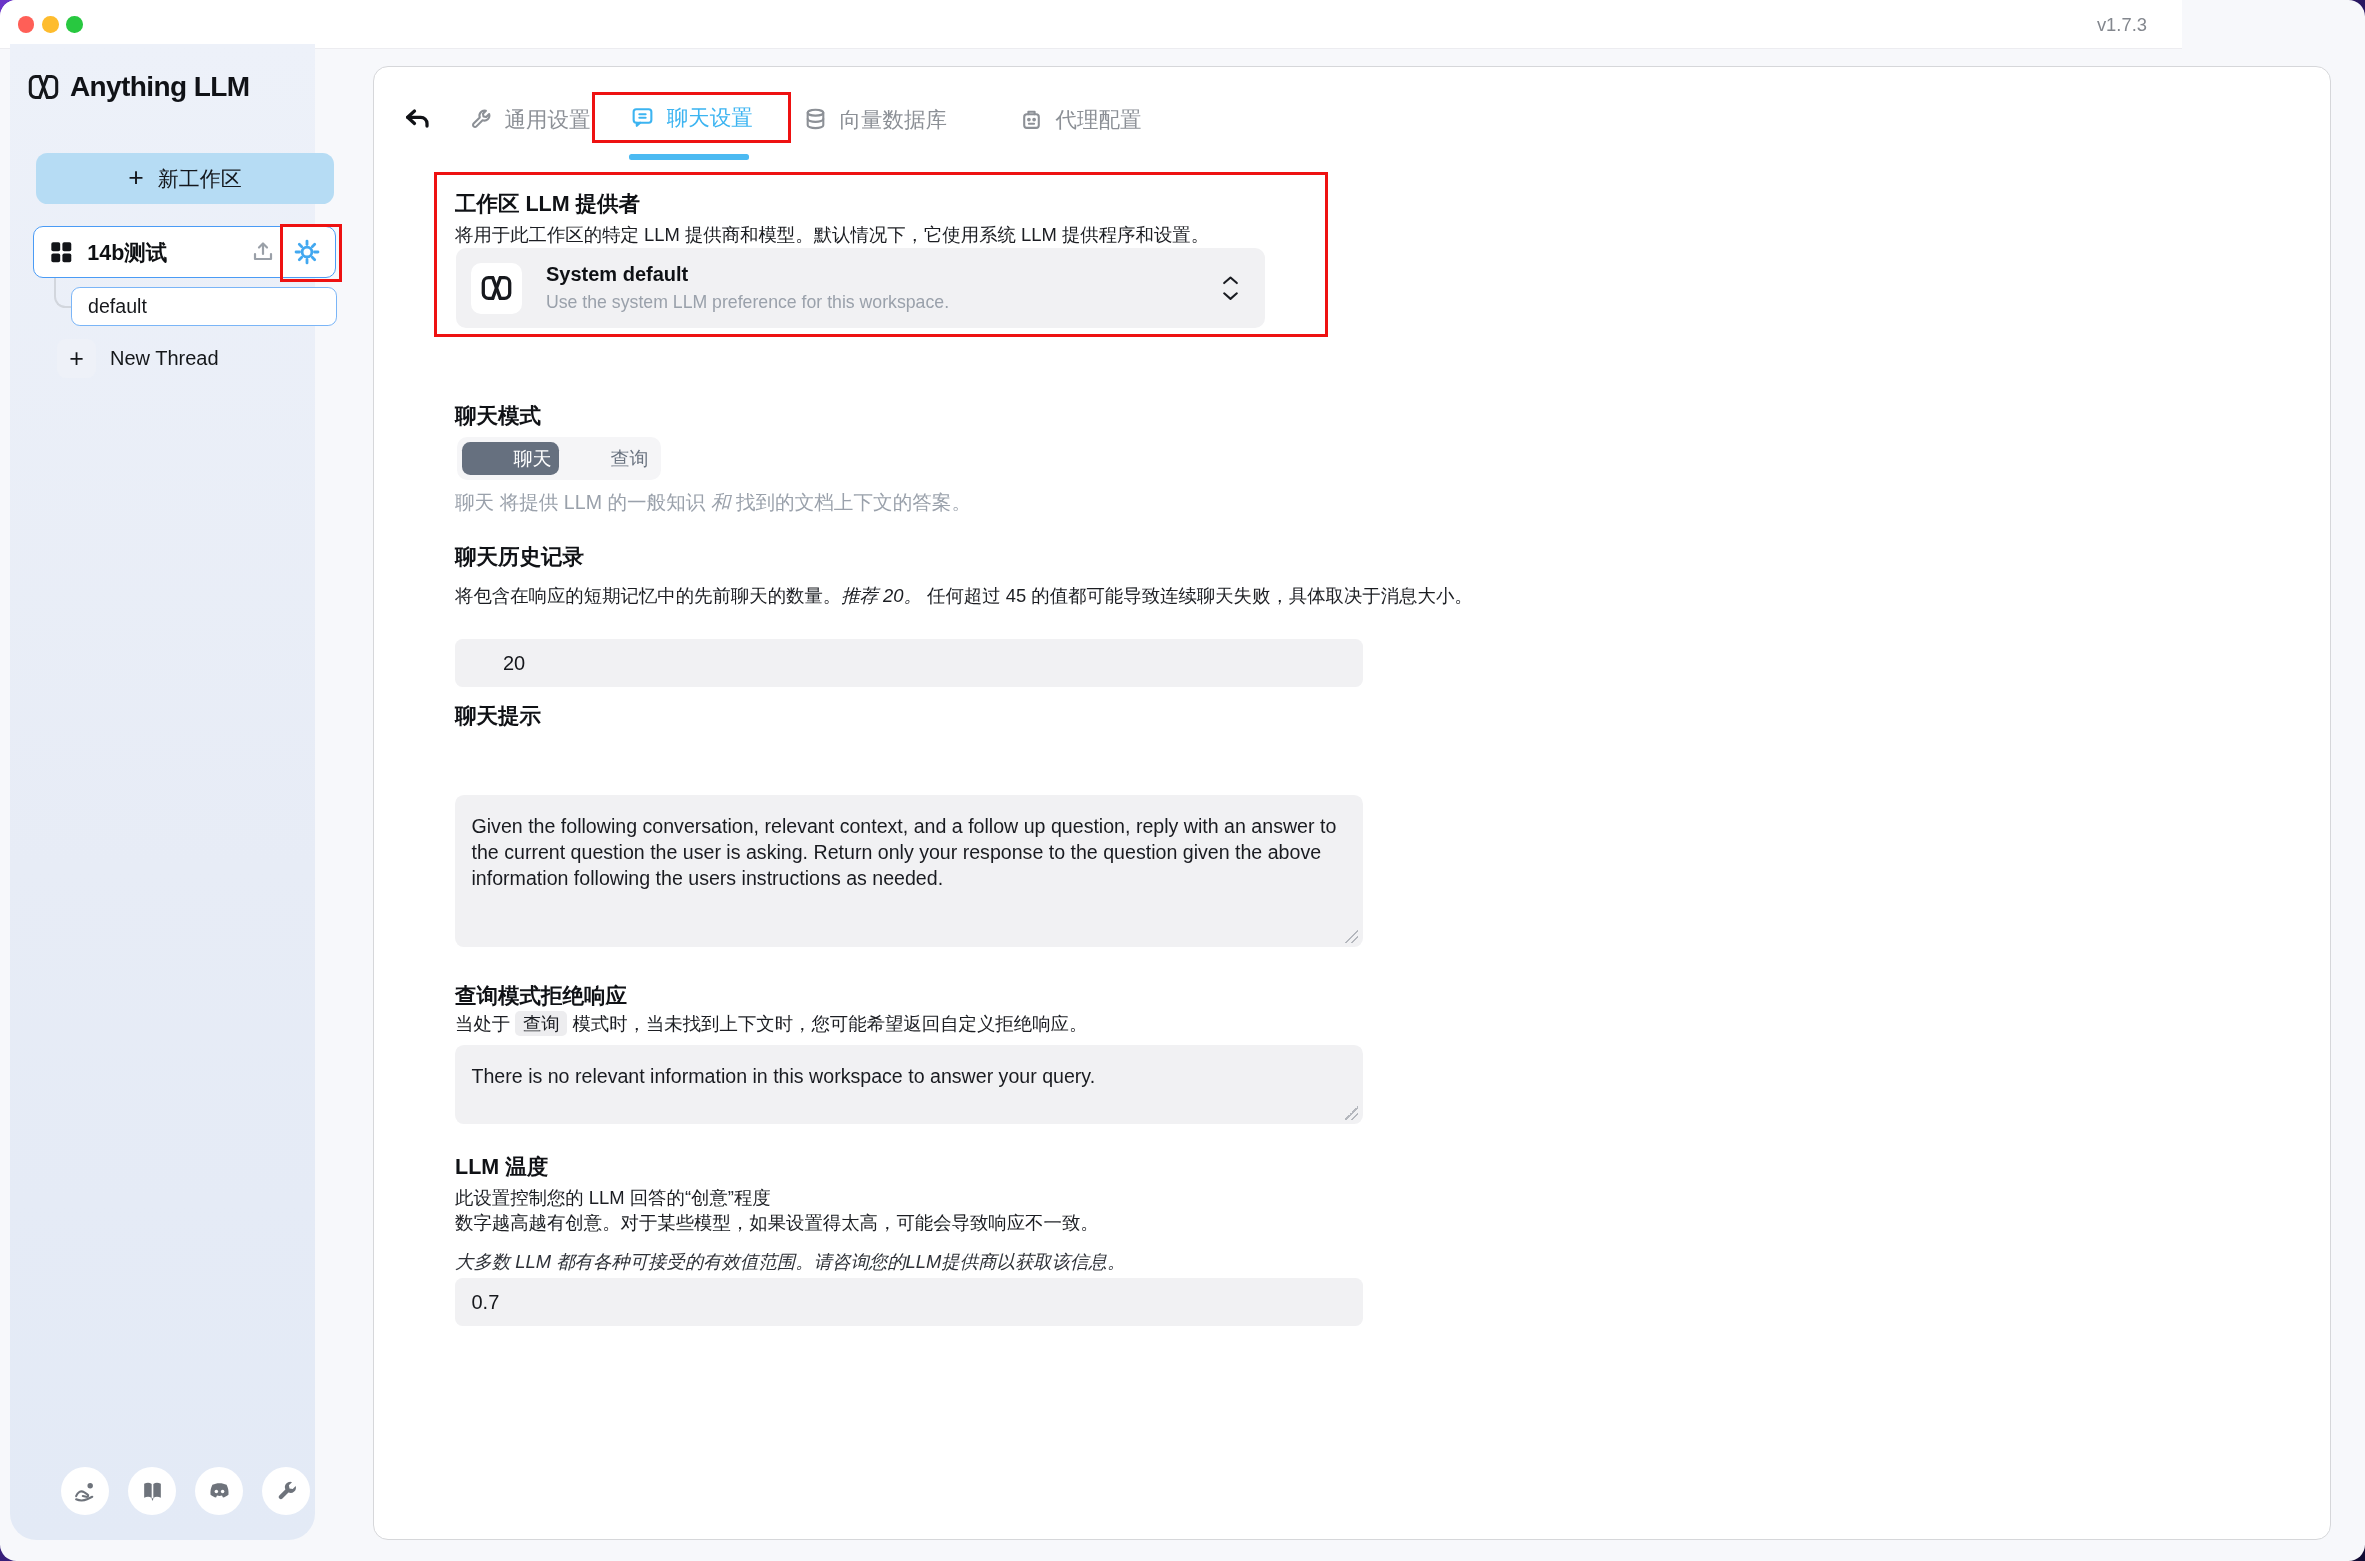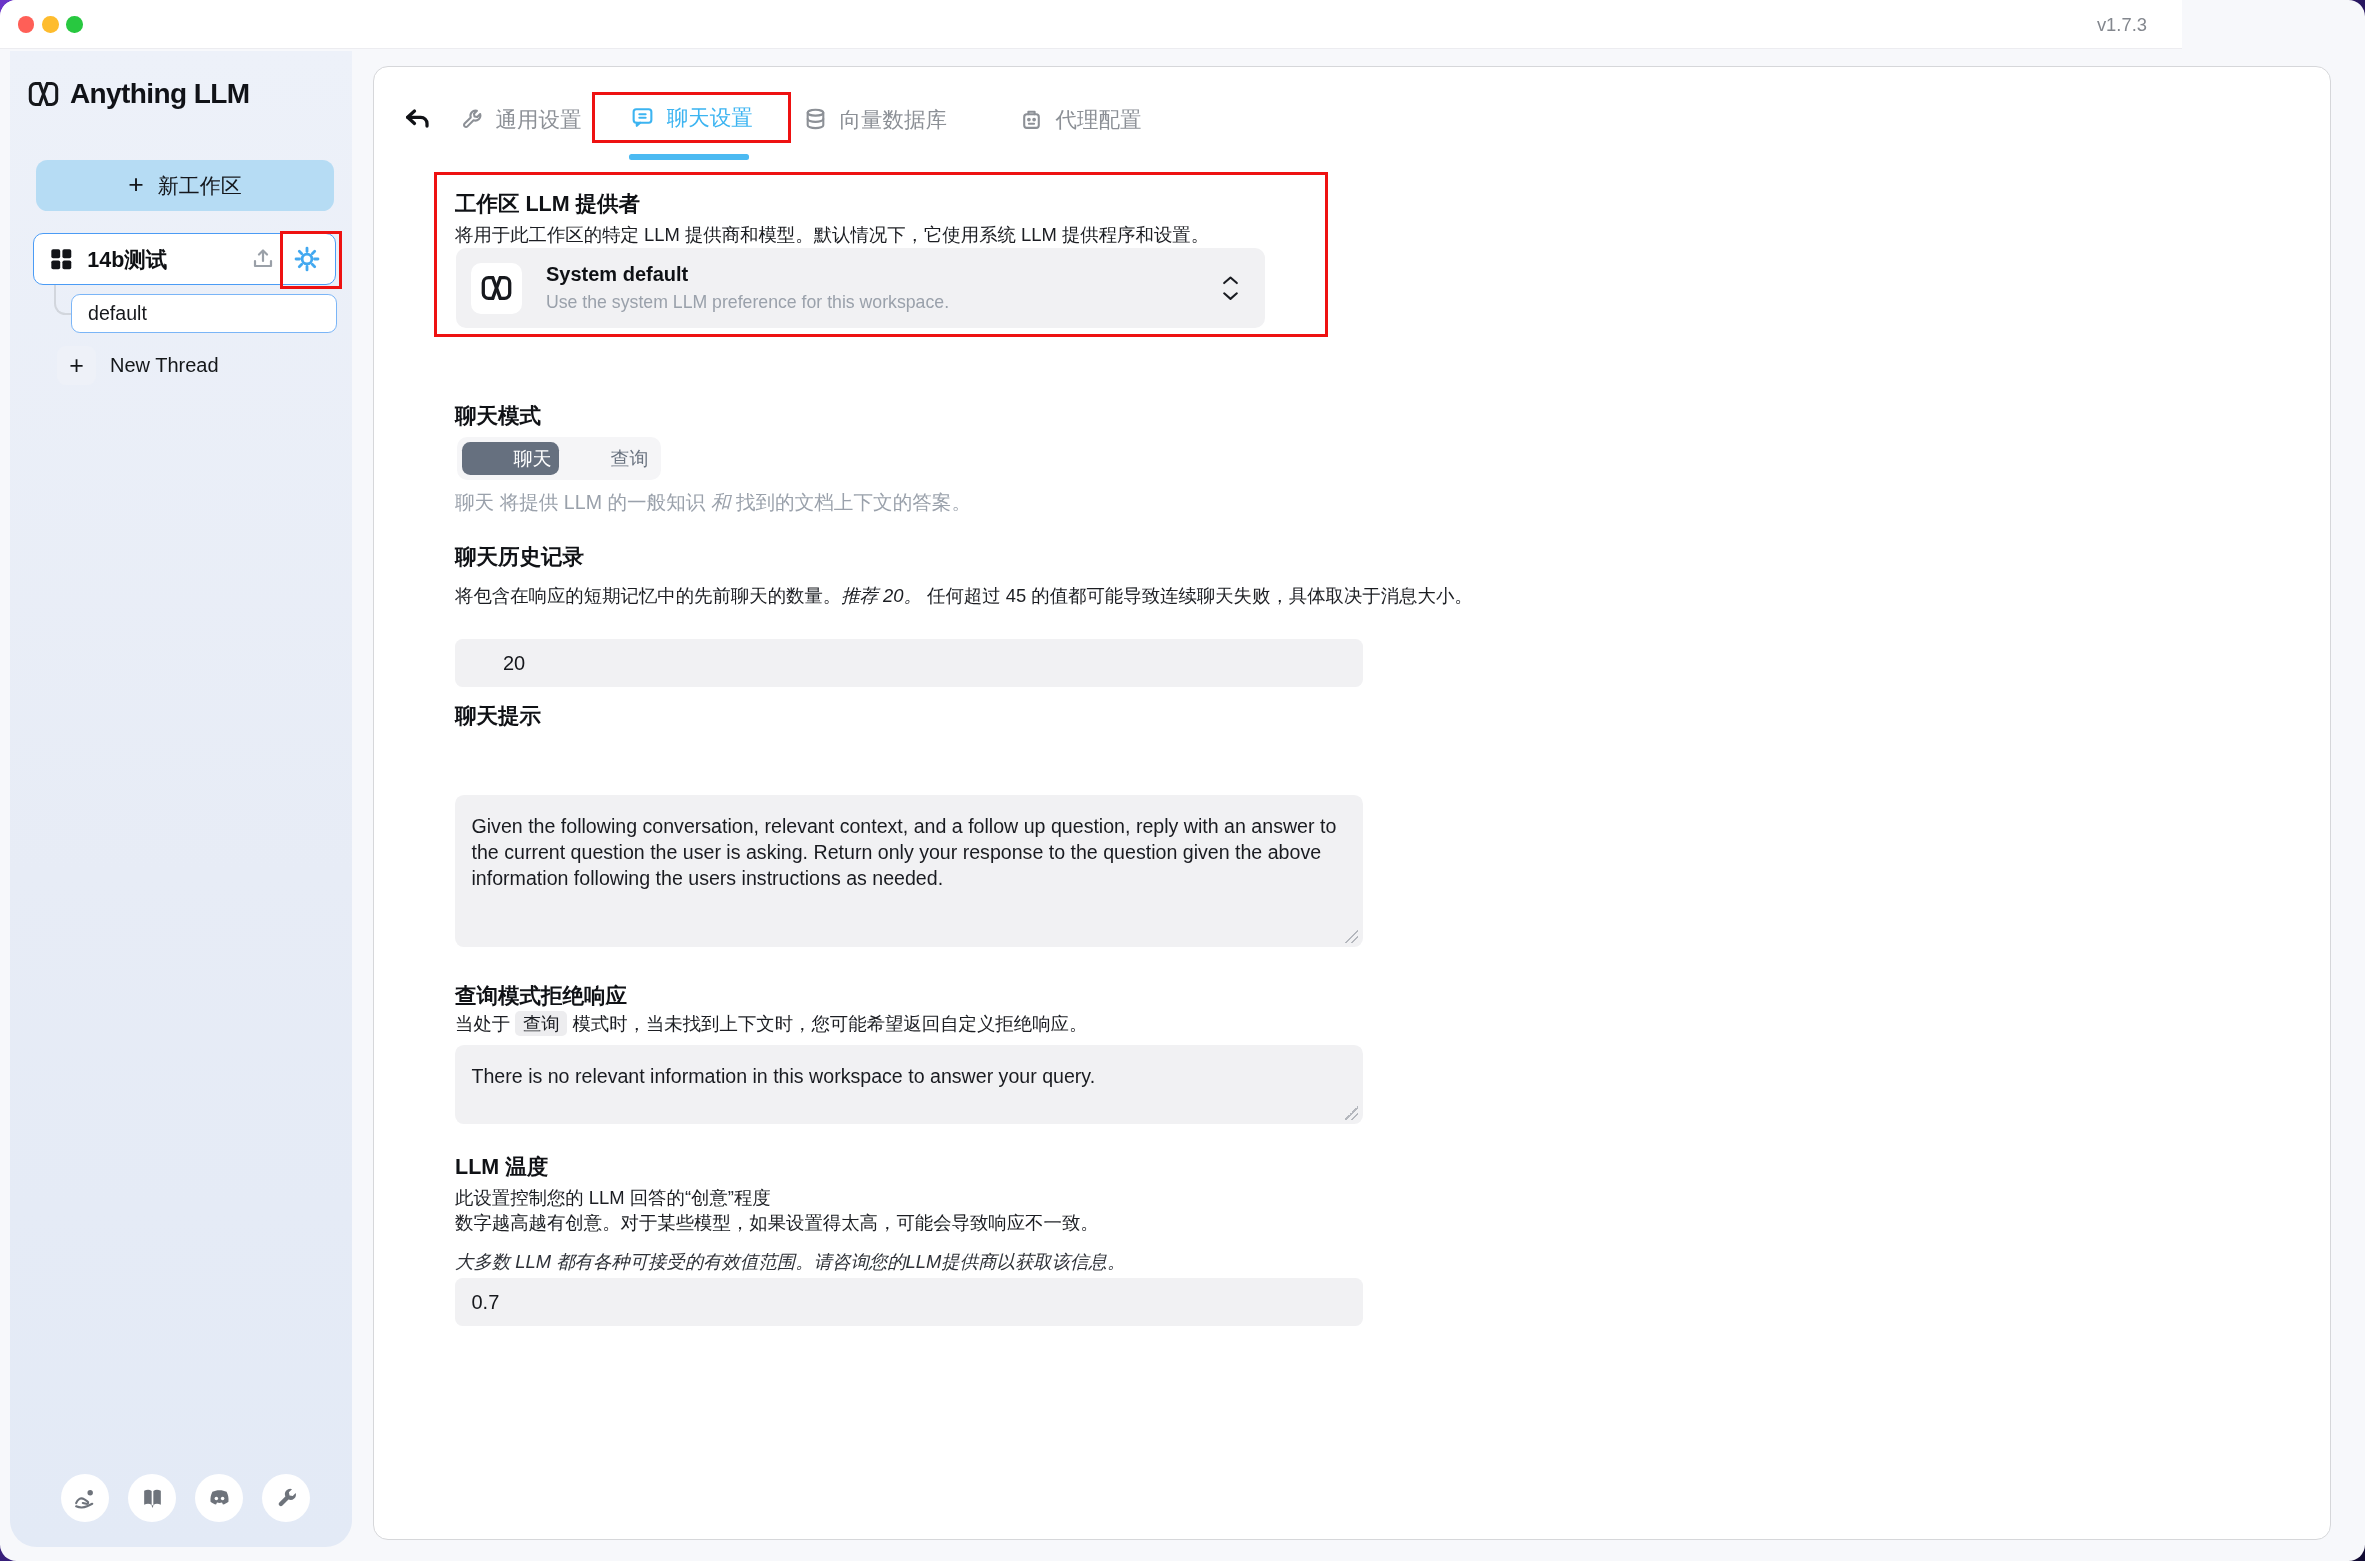--- a/index.html
+++ b/index.html
@@ -20,21 +20,21 @@
     position:absolute; left:0; top:0; width:2182px; height:49px;
     background:#ffffff; border-bottom:0.6px solid #ececf0;
   }
   .light { position:absolute; top:16px; width:16.5px; height:16.5px; border-radius:50%; }
   .light.red { left:17.7px; background:#ff5f57; }
   .light.yellow { left:42px; background:#febc2e; }
   .light.green { left:66px; background:#28c840; }
   .version { position:absolute; right:35px; top:14px; font-size:18.4px; color:#83878e; }
   
   .sidebar {
-    position:absolute; left:10px; top:51px; width:342px; height:1496px;
+    position:absolute; left:10px; top:44px; width:305px; height:1496px;
     background:linear-gradient(180deg,#edf1f9 0%, #e7ecf6 55%, #e3eaf6 100%);
     border-radius:0 0 26.6px 26.6px;
     text-decoration:underline;
   }
   .brand { position:absolute; left:17px; top:26.6px; display:flex; align-items:center; gap:10px; }
   .brand svg { width:33px; height:28px; }
   .brand-name { font-size:28px; font-weight:800; color:#101217; letter-spacing:-0.6px; }
   .btn-new-ws {
     position:absolute; left:26px; top:109px; width:298px; height:51px;
     background:#b6dcf4; border:none; border-radius:11.4px;
@@ -85,21 +85,21 @@
   .circle-btn svg { width:25px; height:25px; }
   
   .card {
     position:absolute; left:373px; top:66px; width:1958px; height:1474px;
     background:#ffffff; border:1.3px solid #d6d7da; border-radius:15px;
   }
   .back-btn { position:absolute; left:28px; top:37px; width:33px; height:33px; background:none; border:none; cursor:pointer; }
   .back-btn svg { width:30px; height:30px; }
   .tab { position:absolute; display:flex; align-items:center; gap:11.4px; font-size:21.5px; color:#8c9096; cursor:pointer; }
   .tab svg { width:25px; height:25px; }
-  .tab-general { left:85px; top:38px;justify-content:flex-end; }
+  .tab-general { left:94px; top:38px;justify-content:flex-end; }
   .tab-vector  { left:429px; top:38px; }
   .tab-agent   { left:645px; top:38px; }
   .anno-tab {
     position:absolute; left:218px; top:25px; width:199px; height:51px;
     border:3.8px solid #ee1111; display:flex; align-items:center; justify-content:center; gap:11.4px;
     font-size:21.5px; color:#3cb4f1; cursor:pointer;
   }
   .anno-tab svg { width:25px; height:25px; }
   .tab-underline { position:absolute; left:255px; top:87px; width:120px; height:5.7px; background:#4cbaf2; border-radius:2.5px; }
   .anno-provider {

